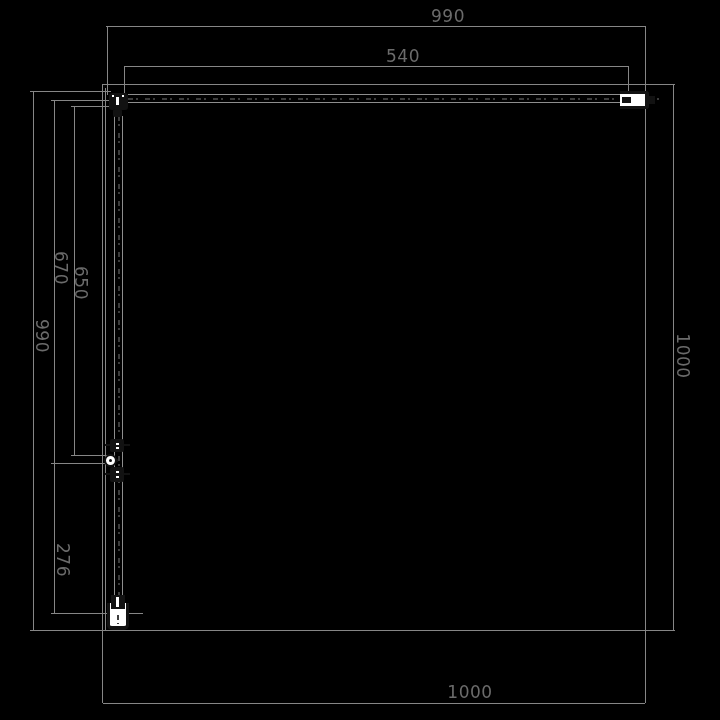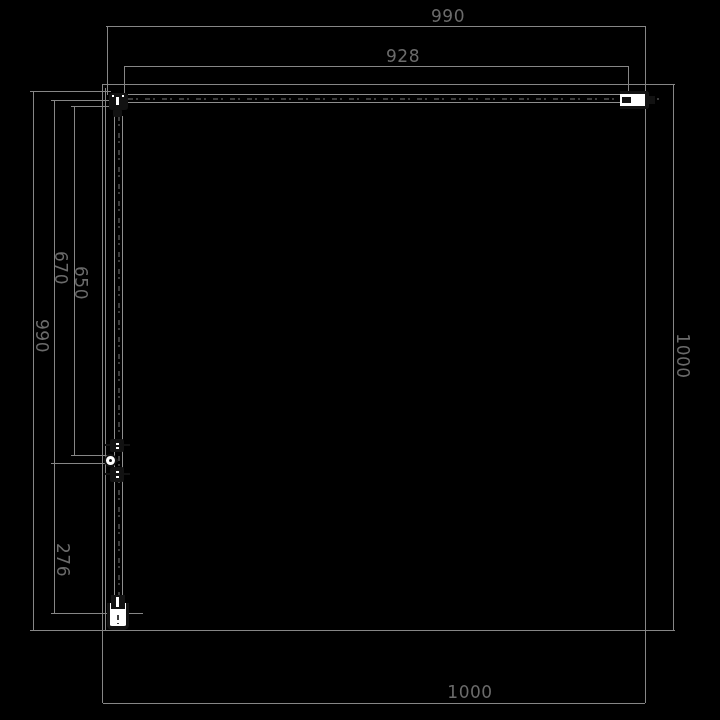--- a/index.html
+++ b/index.html
@@ -88,21 +88,21 @@
   <div class="hw" style="left:110px;top:467px;width:14px;height:15px;border-radius:2px;z-index:4;"></div>
   <div class="wdot" style="left:116px;top:471px;width:3px;height:2px;z-index:5;"></div>
   <div class="wdot" style="left:116px;top:476px;width:3px;height:2px;z-index:5;"></div>
 
   <div style="position:absolute;left:107px;top:603px;width:22px;height:27px;box-sizing:border-box;background:#ffffff;border-left:3px solid #121212;border-right:3px solid #121212;border-bottom:4px solid #121212;border-radius:0 0 5px 5px;z-index:3;"></div>
   <div class="clv" style="left:117px;top:598px;height:26px;z-index:4;"></div>
   <div class="hw" style="left:111px;top:595px;width:14px;height:14px;z-index:5;"></div>
   <div class="wdot" style="left:116px;top:597px;width:3px;height:10px;z-index:6;"></div>
 
   <div class="dim hdim" style="left:448px;top:25px;">990</div>
-  <div class="dim hdim" style="left:403px;top:65px;">928</div>
+  <div class="dim hdim" style="left:403px;top:65px;">540</div>
   <div class="dim hdim" style="left:470px;top:701px;">1000</div>
   <div class="dim vdim" style="left:41px;top:336px;">990</div>
   <div class="dim vdim" style="left:60px;top:268px;">670</div>
   <div class="dim vdim" style="left:80px;top:283px;">650</div>
   <div class="dim vdim" style="left:62px;top:560px;">276</div>
   <div class="dim vdim" style="left:682px;top:356px;">1000</div>
 
 </div>
 
 </body></html>

